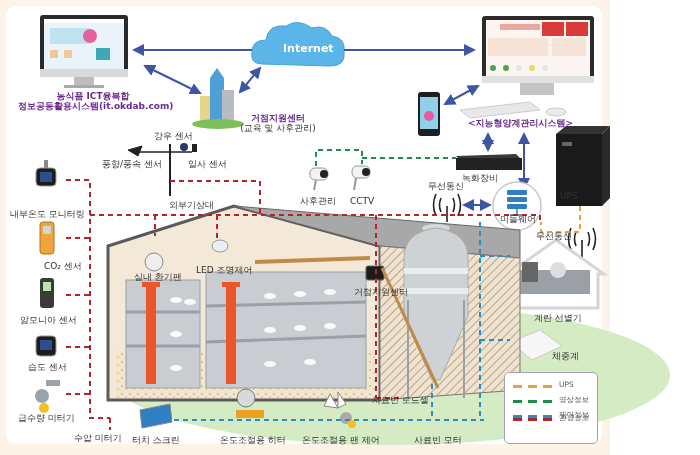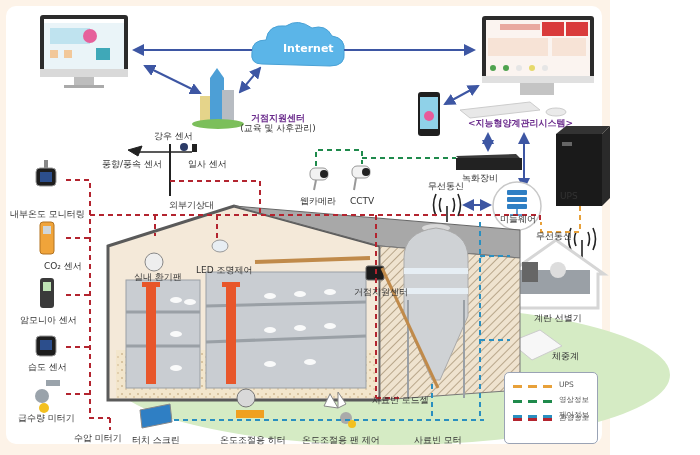--- a/index.html
+++ b/index.html
@@ -289,41 +289,43 @@
   </g>
 
   <g stroke="#e8a13a" stroke-width="2" stroke-dasharray="5,4" fill="none">
     <polyline points="580,206 580,232 541,232 541,222"></polyline>
   </g>
 </svg>
 
 <div class="internet-text">Internet</div>
 
 <div class="lbl purple" style="left:18px;top:92px;width:150px;">
+  <div>농식품 ICT융복합</div>
+  <div>정보공동활용시스템(it.okdab.com)</div>
 </div>
 
 <div class="lbl purple" style="left:236px;top:114px;width:84px;">
   <div>거점지원센터</div>
   <div class="dark" style="font-weight:normal;color:#333;">(교육 및 사후관리)</div>
 </div>
 
 <div class="lbl purple" style="left:468px;top:119px;">&lt;지능형양계관리시스템&gt;</div>
 
 <div class="lbl" style="left:154px;top:132px;">강우 센서</div>
 <div class="lbl" style="left:102px;top:160px;text-align:center;">풍향/풍속 센서</div>
 <div class="lbl" style="left:188px;top:160px;">일사 센서</div>
 <div class="lbl" style="left:150px;top:201px;margin-left:19px;">외부기상대</div>
 
 <div class="lbl" style="left:10px;top:210px;">내부온도 모니터링</div>
 <div class="lbl" style="left:44px;top:262px;">CO₂ 센서</div>
 <div class="lbl" style="left:20px;top:316px;">암모니아 센서</div>
 <div class="lbl" style="left:28px;top:363px;">습도 센서</div>
 <div class="lbl" style="left:18px;top:414px;">급수량 미터기</div>
 
-<div class="lbl" style="left:300px;top:197px;">웹카메라</div>
+<div class="lbl" style="left:300px;top:197px;">사후관리</div>
 <div class="lbl" style="left:350px;top:197px;">CCTV</div>
 <div class="lbl" style="left:462px;top:174px;">녹화장비</div>
 <div class="lbl" style="left:428px;top:182px;">무선통신</div>
 <div class="lbl" style="left:500px;top:215px;">미들웨어</div>
 <div class="lbl" style="left:560px;top:192px;">UPS</div>
 <div class="lbl" style="left:536px;top:232px;">무선통신</div>
 <div class="lbl" style="left:134px;top:273px;">실내 환기팬</div>
 <div class="lbl" style="left:196px;top:266px;">LED 조명제어</div>
 <div class="lbl" style="left:354px;top:288px;">거점지원센터</div>
 <div class="lbl" style="left:534px;top:314px;">계란 선별기</div>

